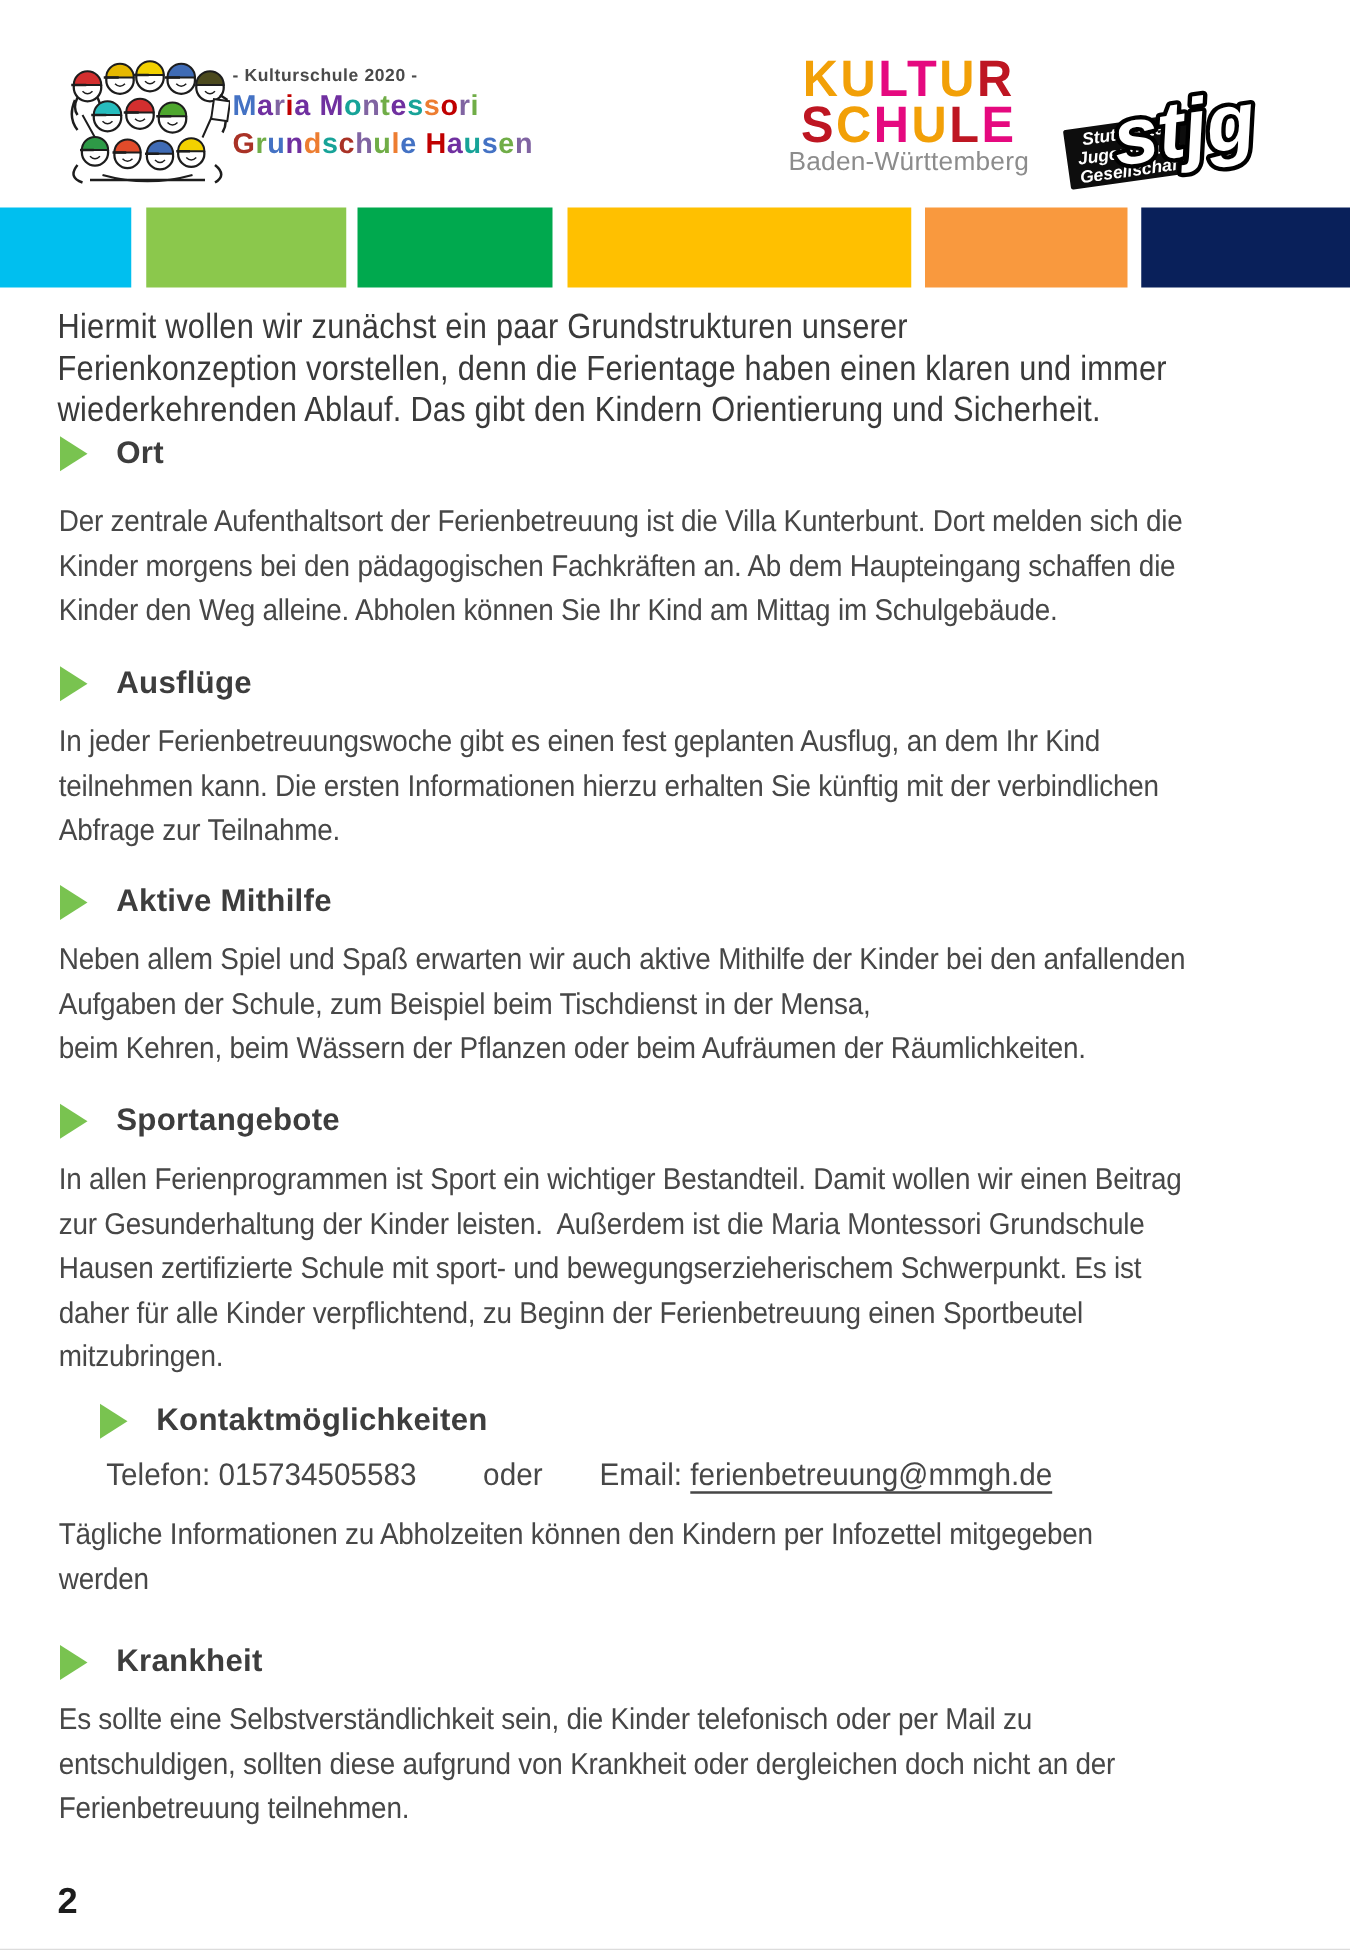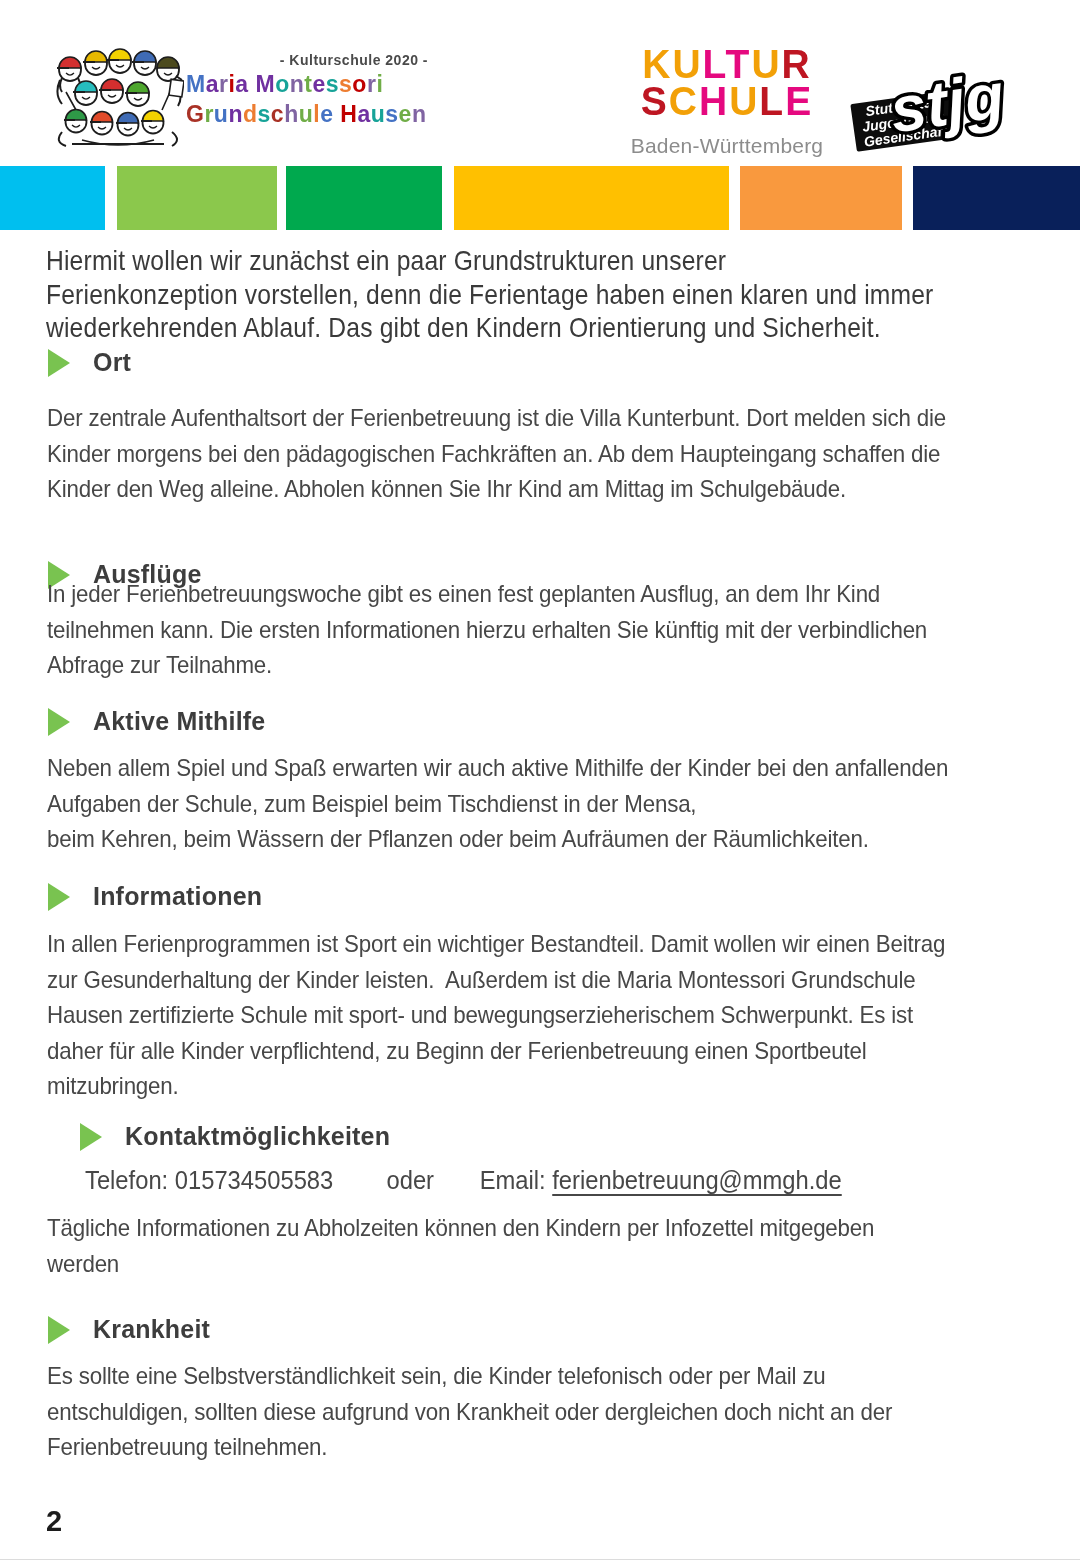--- a/index.html
+++ b/index.html
@@ -7,27 +7,27 @@
   .page {
     position:relative; width:1080px; height:1560px; background:#ffffff;
     overflow:hidden; font-family:"Liberation Sans", sans-serif;
     border-bottom:1px solid #dcdcdc;
   }
 
   
   .kids-logo { position:absolute; left:52px; top:40px; width:132px; height:112px; }
 
   .school-name { position:absolute; left:186px; top:52px; width:242px; }
-  .school-tagline { text-align:right; font-size:14px; color:#4a4a4a; letter-spacing:0.5px; font-weight:600; }
+  .school-tagline { text-align:left; font-size:14px; color:#4a4a4a; letter-spacing:0.5px; font-weight:600; }
   .school-line { font-size:23px; font-weight:700; line-height:28px; letter-spacing:0.5px; margin-top:2px; white-space:nowrap; }
 
   .kultur-logo { position:absolute; left:622px; top:44px; width:210px; text-align:center; }
   .kultur-line { font-size:39px; font-weight:900; line-height:37px; letter-spacing:2px; white-space:nowrap;
                  transform:scaleY(1.05); transform-origin:0 0; }
-  .kultur-sub { font-size:21px; color:#8c8c8c; margin-top:16px; letter-spacing:0.2px; white-space:nowrap; }
+  .kultur-sub { font-size:21px; color:#8c8c8c; margin-top:0; letter-spacing:0.2px; white-space:nowrap; }
 
   .stjg-logo { position:absolute; left:848px; top:34px; width:180px; height:125px; }
 
   
   .stripe { position:absolute; top:166px; height:64px; }
   .seg1 { left:0;     width:105px; }
   .seg2 { left:117px; width:160px; }
   .seg3 { left:286px; width:156px; }
   .seg4 { left:454px; width:275px; }
   .seg5 { left:740px; width:162px; }
@@ -48,21 +48,21 @@
   }
   .section-title { margin-left:23px; font-size:25px; font-weight:700; color:#3d3d3d; letter-spacing:0.2px; white-space:nowrap; }
 
   .body {
     position:absolute; left:47px; width:1120px;
     font-size:24px; line-height:35.5px; color:#474747; white-space:pre;
     transform:scaleX(0.93); transform-origin:0 0; letter-spacing:-0.2px;
   }
 
   .h-ort   { top:348px; }  .b-ort   { top:400px; }
-  .h-ausfl { top:560px; }  .b-ausfl { top:576px; }
+  .h-ausfl { top:532px; }  .b-ausfl { top:576px; }
   .h-mith  { top:707px;text-align:right; }  .b-mith  { top:750px; }
   .h-sport { top:882px; }  .b-sport { top:926px; }
   .h-kont  { top:1122px;padding-left:32px; } .b-kont  { top:1210px; }
   .h-abm   { top:1315px; } .b-abm   { top:1358px; }
 
   .contact-line {
     position:absolute; left:85px; top:1166px; font-size:25px; color:#474747;
     white-space:nowrap; transform:scaleX(0.95); transform-origin:0 0;
   }
   .contact-line .sp1 { display:inline-block; width:56px; }
@@ -213,21 +213,21 @@
   <div class="section-heading h-mith">
     <span class="tri"></span>
     <span class="section-title">Aktive Mithilfe</span>
   </div>
   <div class="body b-mith">Neben allem Spiel und Spaß erwarten wir auch aktive Mithilfe der Kinder bei den anfallenden
 Aufgaben der Schule, zum Beispiel beim Tischdienst in der Mensa,
 beim Kehren, beim Wässern der Pflanzen oder beim Aufräumen der Räumlichkeiten.</div>
 
   <div class="section-heading h-sport">
     <span class="tri"></span>
-    <span class="section-title">Informationen</span>
+    <span class="section-title">Sportangebote</span>
   </div>
   <div class="body b-sport">In allen Ferienprogrammen ist Sport ein wichtiger Bestandteil. Damit wollen wir einen Beitrag
 zur Gesunderhaltung der Kinder leisten.  Außerdem ist die Maria Montessori Grundschule
 Hausen zertifizierte Schule mit sport- und bewegungserzieherischem Schwerpunkt. Es ist
 daher für alle Kinder verpflichtend, zu Beginn der Ferienbetreuung einen Sportbeutel
 mitzubringen.</div>
 
   <div class="section-heading h-kont">
     <span class="tri"></span>
     <span class="section-title">Kontaktmöglichkeiten</span>

